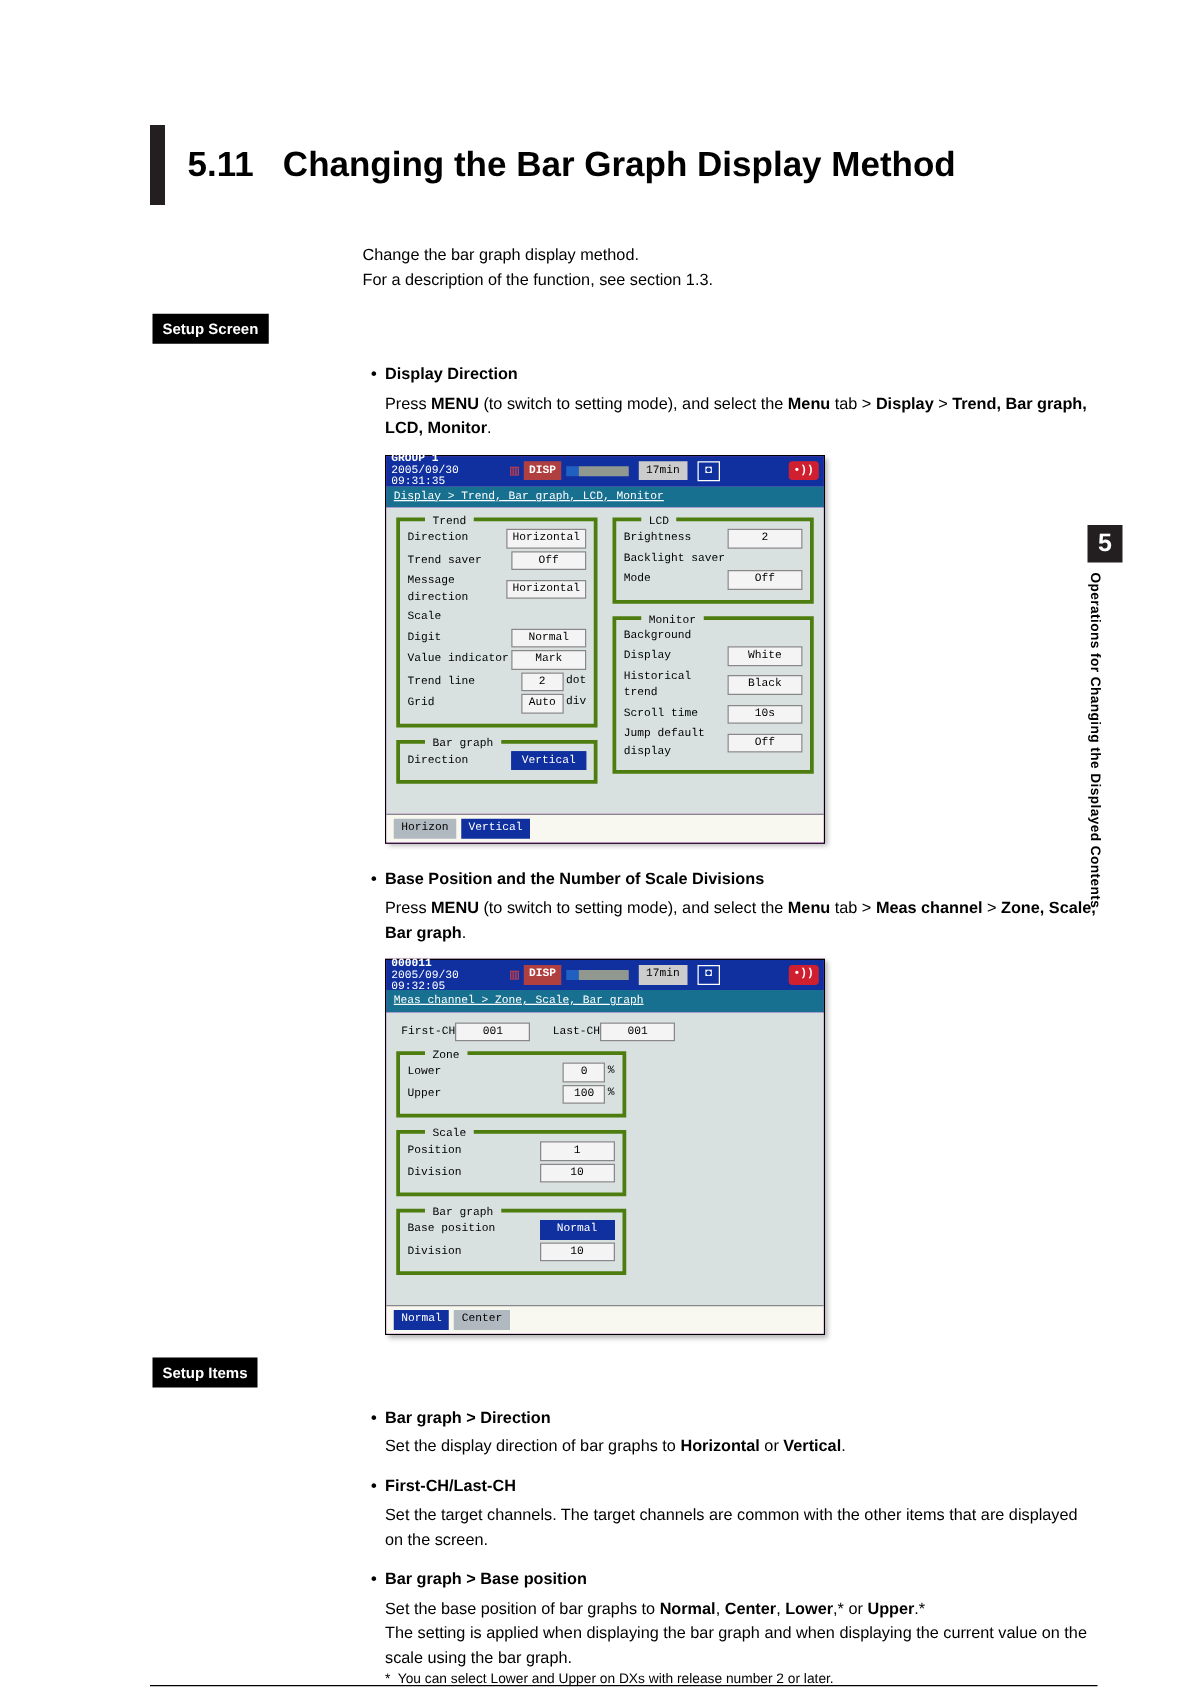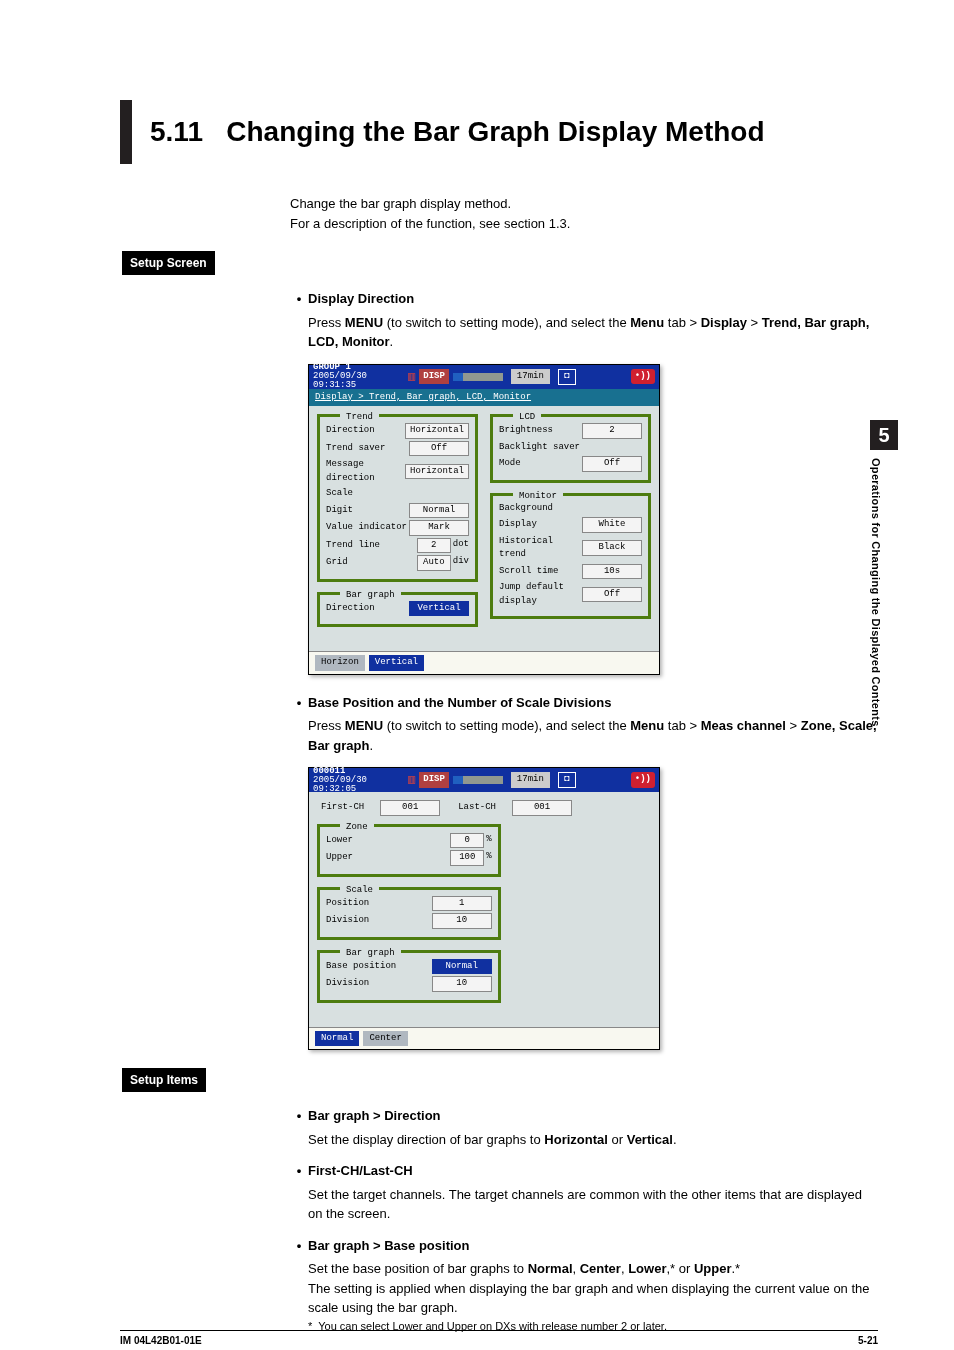--- a/index.html
+++ b/index.html
@@ -229,21 +229,21 @@
     left: 120px;
     right: 76px;
     border-top: 1px solid #000;
     padding-top: 4px;
     display: flex;
     justify-content: space-between;
     font-size: 10px;
     font-weight: bold;
   }
   .ss-firstlast { display:flex; gap:18px; margin-bottom:8px; padding:0 4px;}
-  .ss-firstlast .pair { display:flex; align-items:center; gap:16px;}
+  .ss-firstlast .pair { display:flex; align-items:center; gap:0;}
 </style>
 </head>
 <body>
 
 <div class="page">
 
   <div class="title-bar">
     <div class="title-accent"></div>
     <h1>
       <span>5.11</span>&nbsp;&nbsp;&nbsp;
@@ -396,20 +396,21 @@
           <span>2005/09/30 09:32:05</span>
         </div>
         <span style="color:#d04040;font-size:12px;">▥</span>
         <span class="ss-disp-badge">DISP</span>
         <span class="ss-bar-seg" style="width:10px;background:#2060c0;"></span>
         <span class="ss-bar-seg" style="width:40px;background:#909890;"></span>
         <span class="ss-time-box">17min</span>
         <span class="ss-icon-box">◘</span>
         <span class="ss-alarm">•))</span>
       </div>
+      <div class="ss-breadcrumb">Meas channel &gt; Zone, Scale, Bar graph</div>
       <div class="ss-body single">
         <div class="ss-firstlast">
           <div class="pair">
               <span>First-CH</span>
               <span class="ss-val">001</span>
             </div>
           <div class="pair">
               <span>Last-CH</span>
               <span class="ss-val">001</span>
             </div>

